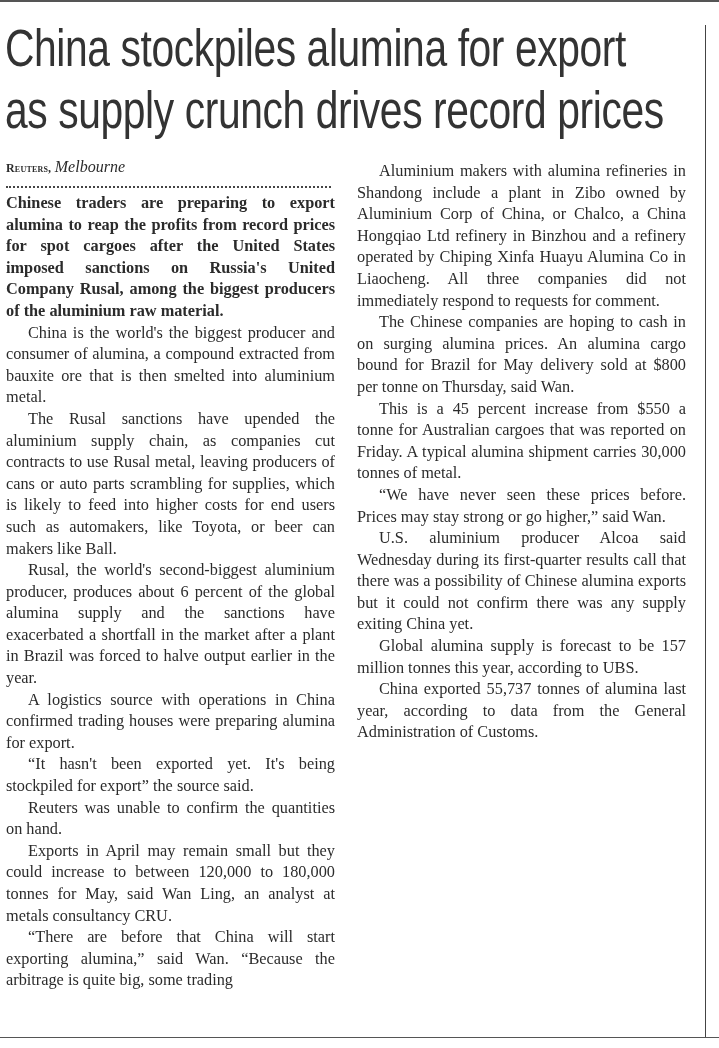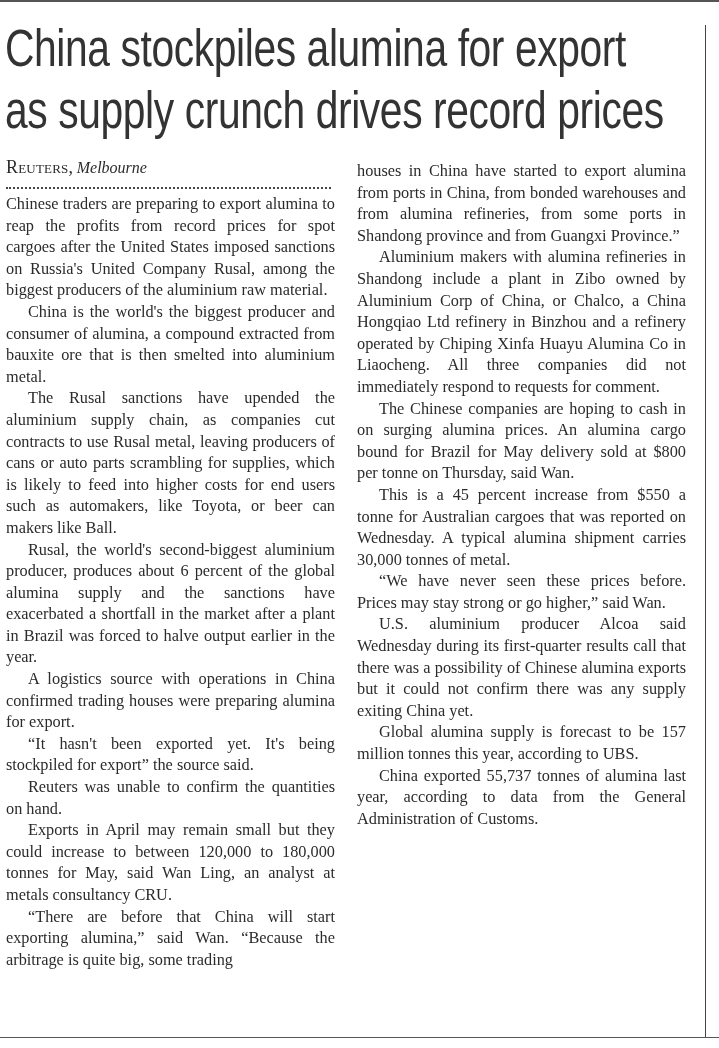--- a/index.html
+++ b/index.html
@@ -16,25 +16,25 @@
     }
     .headline span { display: block; }
     .col {
       position: absolute; top: 157px; width: 329px;
       font-family: "Liberation Serif", serif; font-size: 16.3px; line-height: 21.6px;
       color: #2b2b2b; text-align: justify;
     }
     .col1 { left: 6px; }
     .col2 { left: 357px; top: 160px; }
     .byline { font-family: "Liberation Serif", serif; font-size: 14px; line-height: 20px; margin-bottom: 2px; }
-    .byline .agency { font-variant: small-caps; font-weight: normal; font-size: 18px; letter-spacing: 0.2px; }
+    .byline .agency { font-variant: small-caps; font-weight: bold; font-size: 12px; letter-spacing: 0.2px; }
     .byline .place { font-style: italic; font-size: 16px; }
     .dots { height: 6px; border-bottom: 2px dotted #444; margin-bottom: 4px; margin-right: 4px; }
     .col p { margin: 0; text-indent: 22px; }
-    .col p.first { text-indent: 0; }
+    .col p.first { text-indent: 0; font-weight: bold; }
     .col p.noindent { text-indent: 0; }
   </style>
 </head>
 <body>
 
 <div class="top-rule"></div>
 <div class="right-rule"></div>
 <div class="bottom-rule"></div>
 
 <h1 class="headline">
@@ -53,21 +53,20 @@
   <p>The Rusal sanctions have upended the aluminium supply chain, as companies cut contracts to use Rusal metal, leaving producers of cans or auto parts scrambling for supplies, which is likely to feed into higher costs for end users such as automakers, like Toyota, or beer can makers like Ball.</p>
   <p>Rusal, the world's second-biggest aluminium producer, produces about 6 percent of the global alumina supply and the sanctions have exacerbated a shortfall in the market after a plant in Brazil was forced to halve output earlier in the year.</p>
   <p>A logistics source with operations in China confirmed trading houses were preparing alumina for export.</p>
   <p>“It hasn't been exported yet. It's being stockpiled for export” the source said.</p>
   <p>Reuters was unable to confirm the quantities on hand.</p>
   <p>Exports in April may remain small but they could increase to between 120,000 to 180,000 tonnes for May, said Wan Ling, an analyst at metals consultancy CRU.</p>
   <p>“There are before that China will start exporting alumina,” said Wan. “Because the arbitrage is quite big, some trading</p>
 </div>
 
 <div class="col col2">
-  <p class="noindent">houses in China have started to export alumina from ports in China, from bonded warehouses and from alumina refineries, from some ports in Shandong province and from Guangxi Province.”</p>
   <p>Aluminium makers with alumina refineries in Shandong include a plant in Zibo owned by Aluminium Corp of China, or Chalco, a China Hongqiao Ltd refinery in Binzhou and a refinery operated by Chiping Xinfa Huayu Alumina Co in Liaocheng. All three companies did not immediately respond to requests for comment.</p>
   <p>The Chinese companies are hoping to cash in on surging alumina prices. An alumina cargo bound for Brazil for May delivery sold at $800 per tonne on Thursday, said Wan.</p>
-  <p>This is a 45 percent increase from $550 a tonne for Australian cargoes that was reported on Wednesday. A typical alumina shipment carries 30,000 tonnes of metal.</p>
+  <p>This is a 45 percent increase from $550 a tonne for Australian cargoes that was reported on Friday. A typical alumina shipment carries 30,000 tonnes of metal.</p>
   <p>“We have never seen these prices before. Prices may stay strong or go higher,” said Wan.</p>
   <p>U.S. aluminium producer Alcoa said Wednesday during its first-quarter results call that there was a possibility of Chinese alumina exports but it could not confirm there was any supply exiting China yet.</p>
   <p>Global alumina supply is forecast to be 157 million tonnes this year, according to UBS.</p>
   <p>China exported 55,737 tonnes of alumina last year, according to data from the General Administration of Customs.</p>
 </div>
 
 </body></html>

